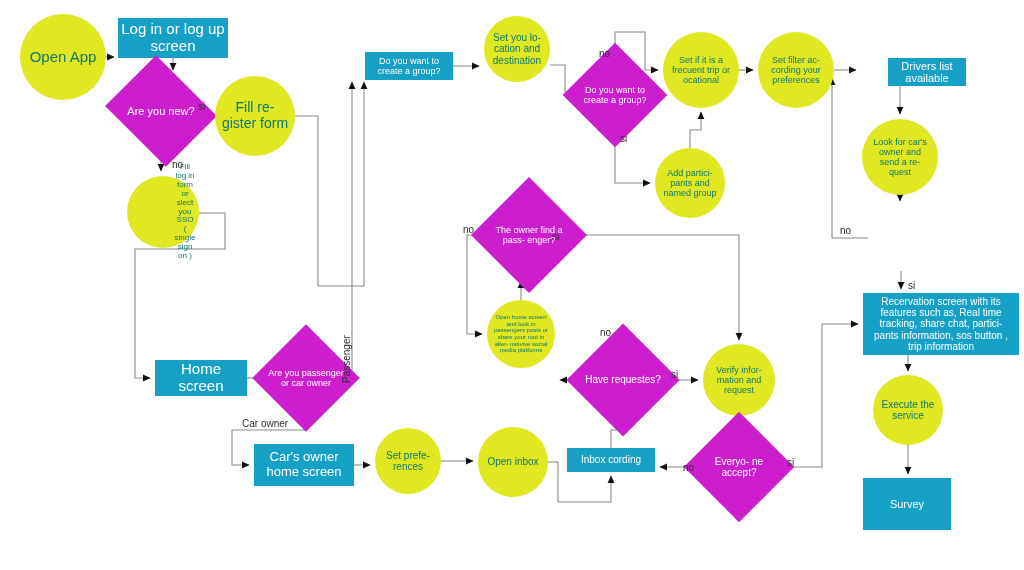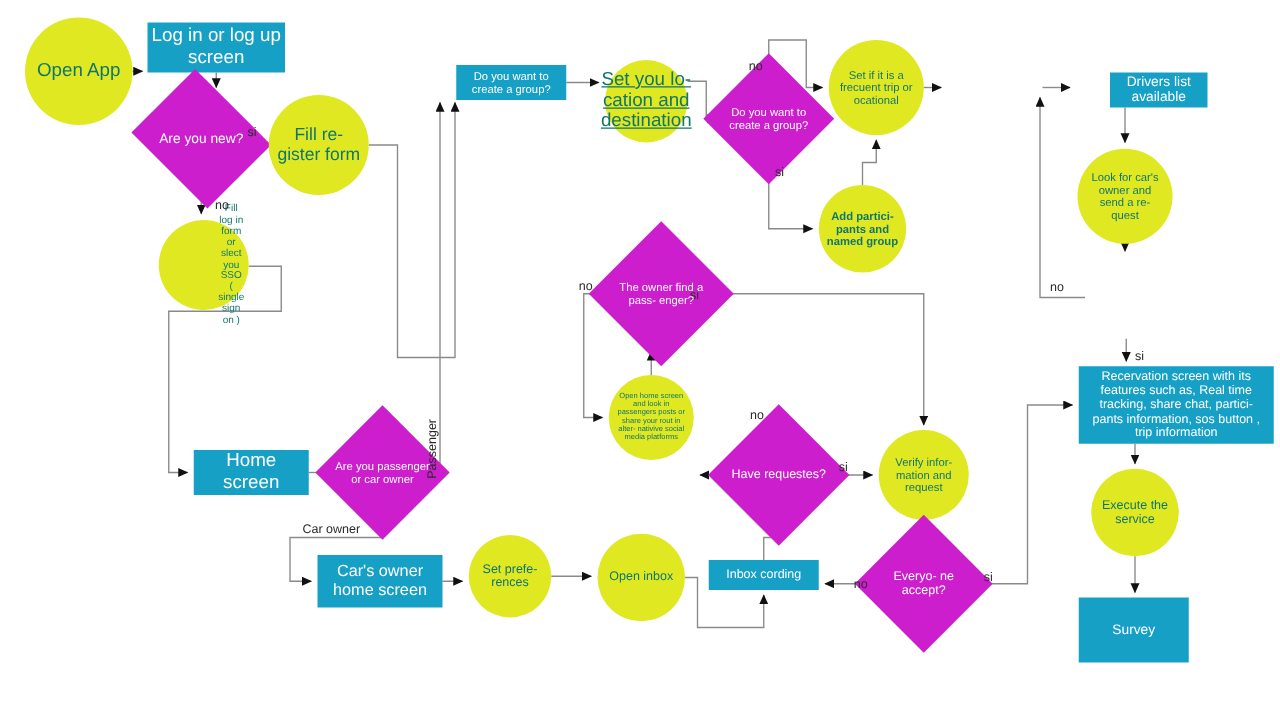--- a/index.html
+++ b/index.html
@@ -81,31 +81,34 @@
     </div>
     <div class="node rect" style="left: 155px; top: 360px; width: 92px; height: 36px; font-size: 15px;">
       <span style="padding: 0px 3px;">Home screen</span>
     </div>
     <div class="node diamond" style="left: 268px; top: 340px; width: 76px; height: 76px; font-size: 9px;">
       <span class="dlabel">Are you passenger or car owner</span>
     </div>
     <div class="node rect" style="left: 365px; top: 52px; width: 88px; height: 28px; font-size: 9px;">
       <span style="padding: 0px 3px;">Do you want to create a group?</span>
     </div>
-    <div class="node circle" style="left: 484px; top: 48px; width: 66px; height: 66px; font-size: 15px; text-decoration: underline;">
+    <div class="node circle" style="left: 484px; top: 16px; width: 66px; height: 66px; font-size: 10px;">
       <span style="padding: 0px 6px;">Set you lo- cation and destination</span>
     </div>
     <div class="node diamond" style="left: 578px; top: 58px; width: 74px; height: 74px; font-size: 9px;">
       <span class="dlabel">Do you want to create a group?</span>
     </div>
     <div class="node circle" style="left: 655px; top: 148px; width: 70px; height: 70px; font-size: 9px;">
-      <span style="padding: 0px 6px; font-weight: bold;">Add partici- pants and named group</span>
+      <span style="padding: 0px 6px;">Add partici- pants and named group</span>
     </div>
     <div class="node circle" style="left: 663px; top: 32px; width: 76px; height: 76px; font-size: 9px;">
       <span style="padding: 0px 6px;">Set if it  is a frecuent trip or ocational</span>
+    </div>
+    <div class="node circle" style="left: 758px; top: 32px; width: 76px; height: 76px; font-size: 9px;">
+      <span style="padding: 0px 6px;">Set filter ac- cording your preferences</span>
     </div>
     <div class="node rect" style="left: 888px; top: 58px; width: 78px; height: 28px; font-size: 11px; text-align: center;">
       <span style="padding: 0px 3px;">Drivers list available</span>
     </div>
     <div class="node circle" style="left: 862px; top: 119px; width: 76px; height: 76px; font-size: 9px;">
       <span style="padding: 0px 6px;">Look for car's owner and send a re- quest</span>
     </div>
     <div class="node rect" style="left: 863px; top: 293px; width: 156px; height: 62px; font-size: 10px;">
       <span style="padding: 0px 3px;">Recervation  screen with its features such as, Real time tracking, share chat, partici- pants information, sos button , trip information</span>
     </div>

